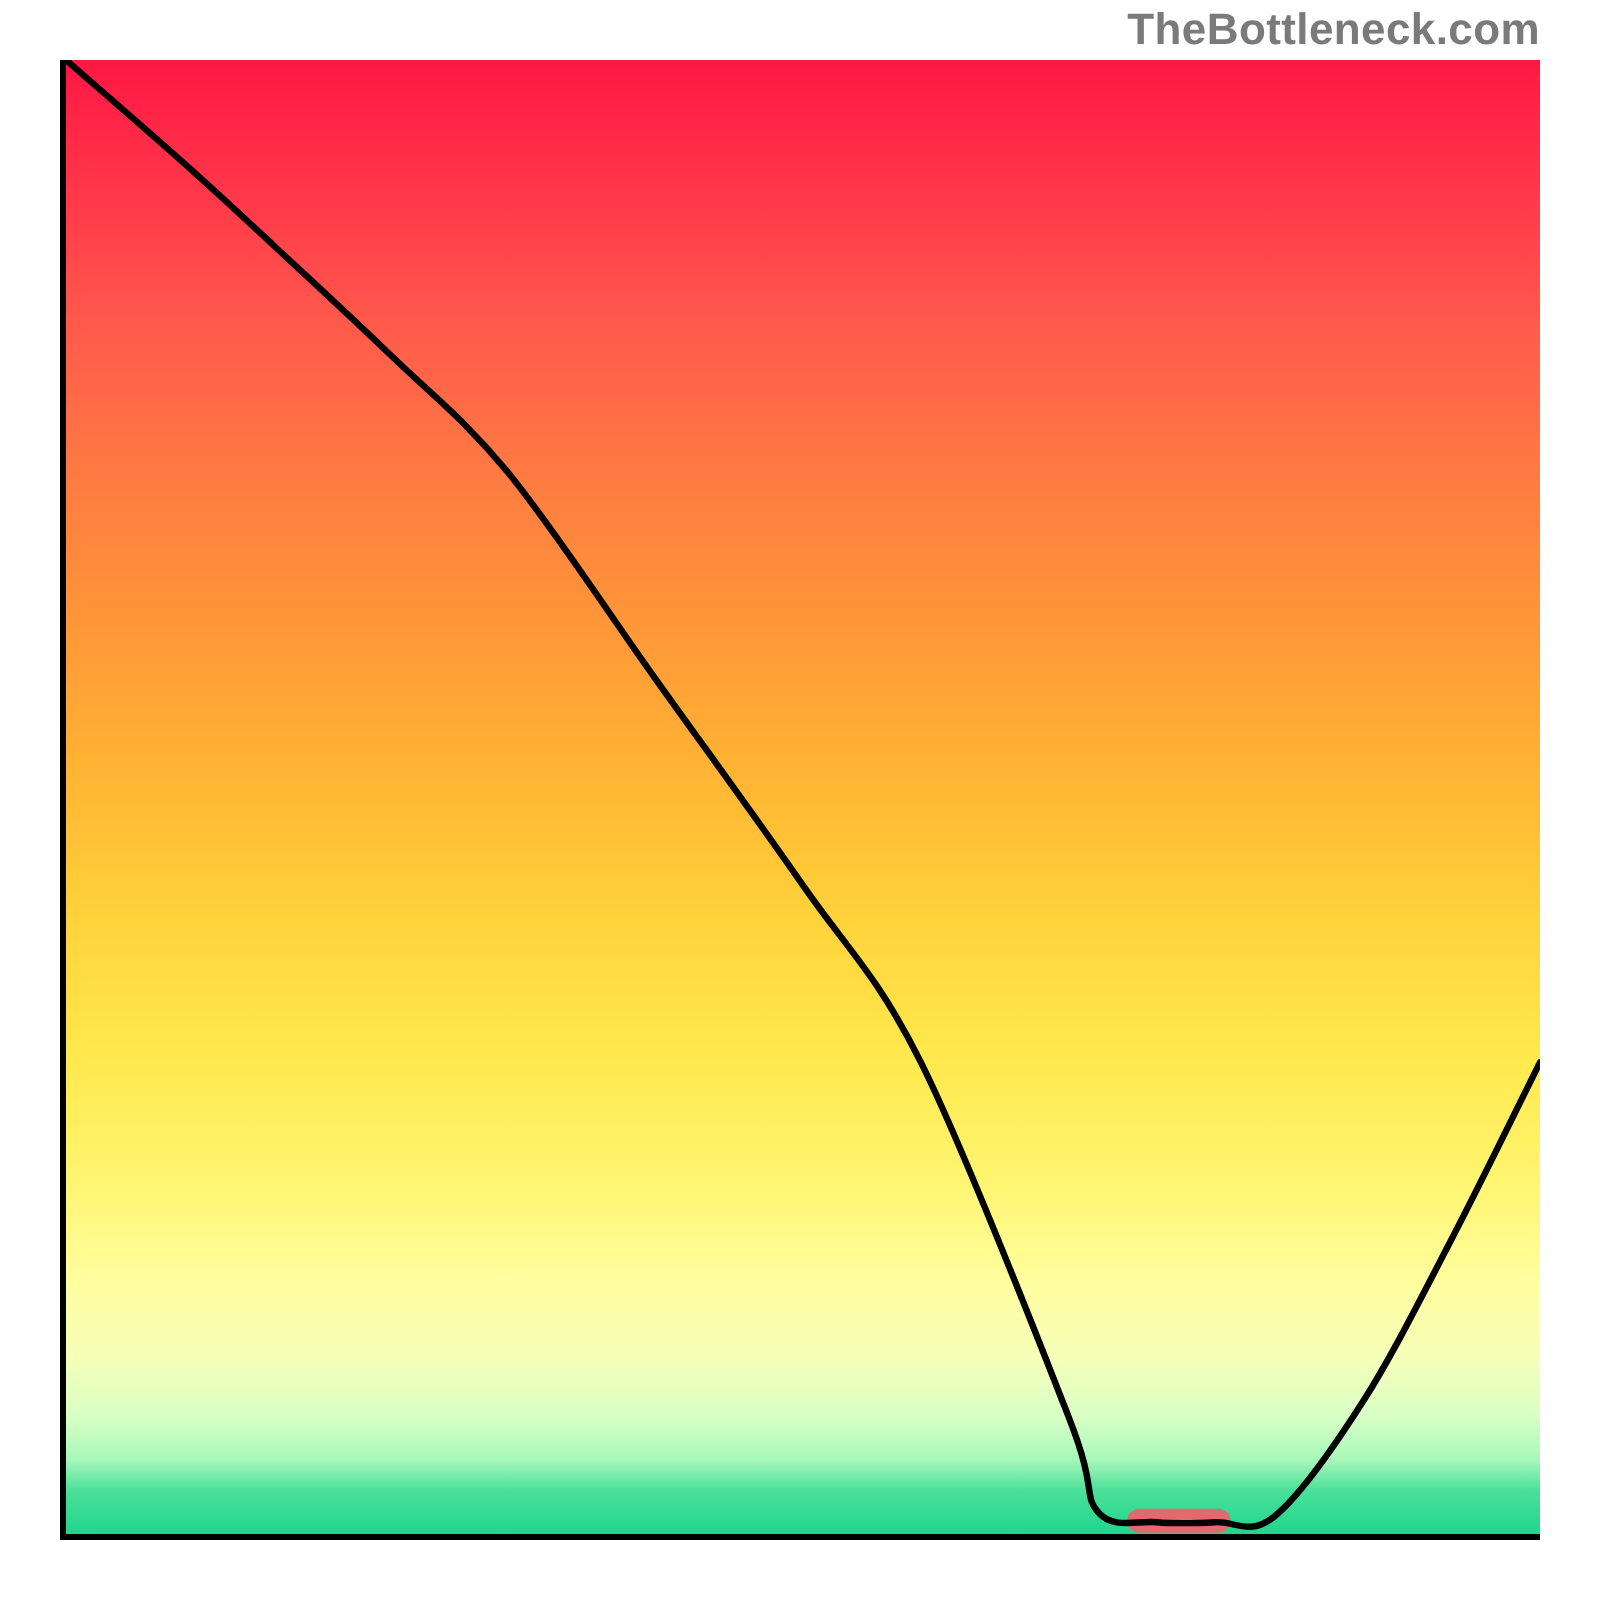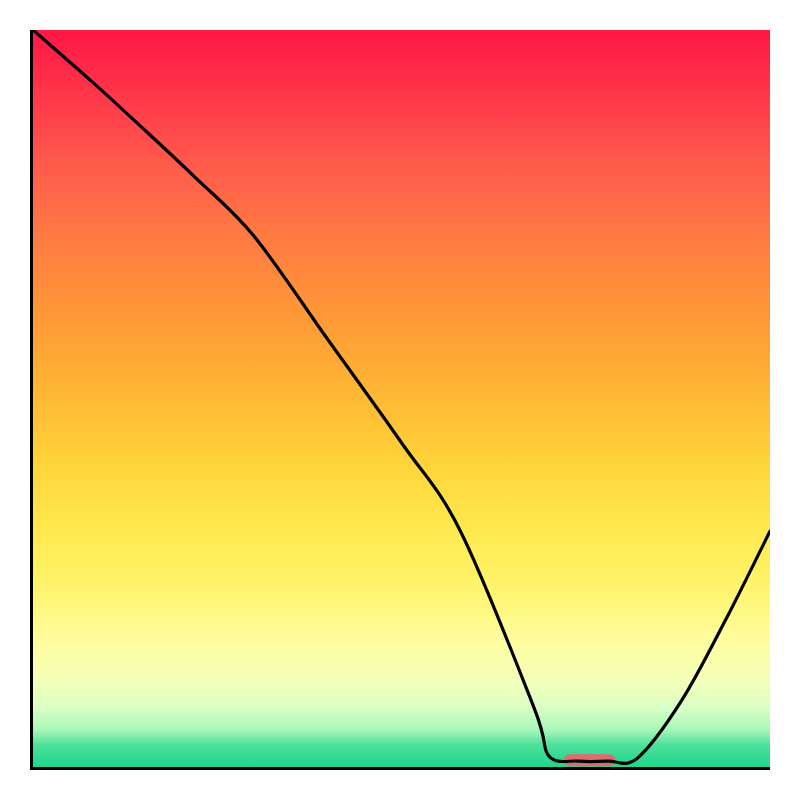--- a/index.html
+++ b/index.html
@@ -57,20 +57,21 @@
     font-size: 22px;
     font-weight: 600;
     color: #7a7a7a;
     letter-spacing: 0.2px;
   }
 </style>
 </head>
 <body>
 
 <div class="frame">
+  <div class="watermark">TheBottleneck.com</div>
 
   <div class="plot">
     <svg viewBox="0 0 737 737" preserveAspectRatio="none">
       <rect id="min-marker" rx="6" ry="6" fill="#e26a6e" x="530.64" y="724.367" width="51.59000000000003" height="12"></rect>
       <path id="curve-path" fill="none" stroke="#000000" stroke-width="3.2" stroke-linecap="round" stroke-linejoin="round" d="M 0 0 C 9.826666666666666 8.59833333333332, 41.763333333333335 36.235833333333254, 58.96 51.58999999999992 C 76.15666666666667 66.94416666666659, 85.98333333333333 76.15666666666665, 103.18 92.125 C 120.37666666666668 108.09333333333335, 142.48666666666668 128.36083333333332, 162.14000000000001 147.39999999999998 C 181.79333333333335 166.43916666666664, 198.99 179.33666666666667, 221.1 206.36 C 243.20999999999998 233.38333333333335, 270.23333333333335 275.1466666666667, 294.8 309.54 C 319.3666666666667 343.93333333333334, 346.39 380.7833333333333, 368.5 412.71999999999997 C 390.61 444.65666666666664, 405.34999999999997 456.93999999999994, 427.46 501.15999999999997 C 449.57 545.38, 486.42 640.5758333333333, 501.16 678.04 C 515.9 715.5041666666666, 508.53 717.101, 515.9 725.945 C 523.27 734.7890000000001, 535.5533333333333 730.2441666666667, 545.38 731.104 C 555.2066666666667 731.9638333333334, 565.0333333333333 731.5953333333334, 574.86 731.104 C 584.6866666666667 730.6126666666667, 592.0566666666666 738.2283333333332, 604.3399999999999 728.156 C 616.6233333333332 718.0836666666667, 633.82 693.7626666666666, 648.5600000000001 670.67 C 663.3000000000001 647.5773333333333, 678.04 617.8516666666667, 692.78 589.6 C 707.52 561.3483333333334, 729.63 515.9, 737 501.15999999999997"></path>
     </svg>
   </div>
 </div>
 
 </body></html>

